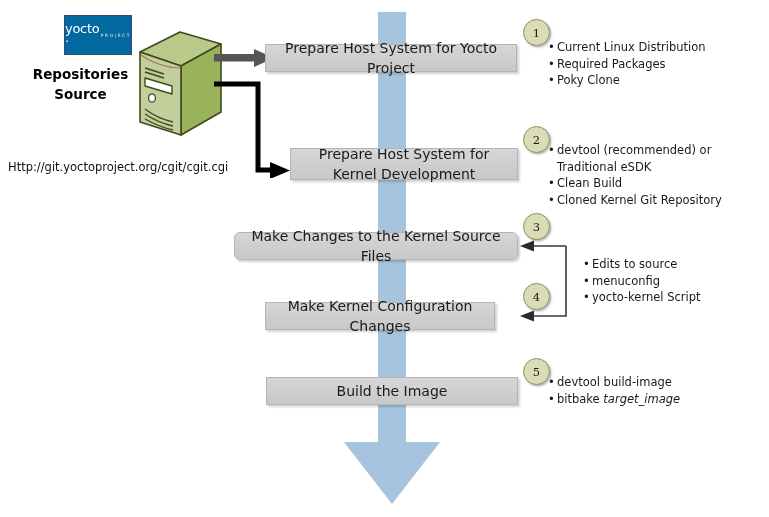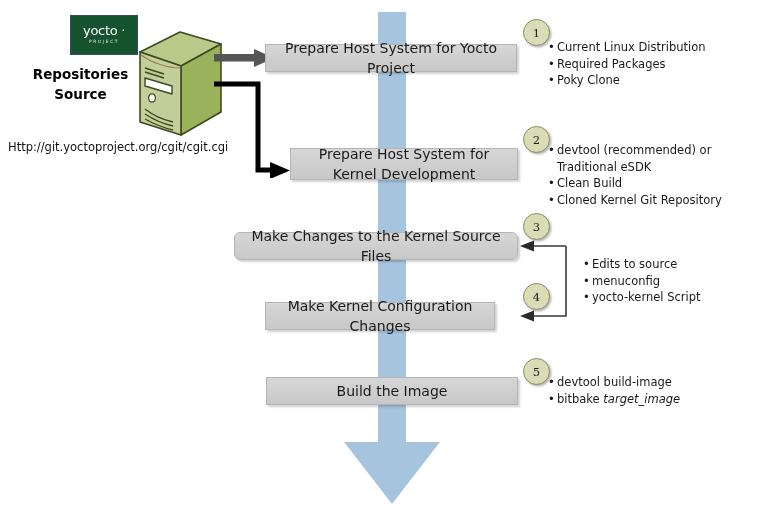--- a/index.html
+++ b/index.html
@@ -90,28 +90,28 @@
     text-align: left;
   }
   .bullets .btxt {
     white-space: pre-wrap;
   }
   .ital { font-style: italic; }
 
   
   .yocto-logo {
     position: absolute;
-    left: 70px;
+    left: 64px;
     top: 15px;
     width: 66px;
     height: 38px;
-    background: #14532d;
+    background: #0369a1;
     border: 1.5px solid #3a4a6b;
     display: flex;
-    flex-direction: column;
+    flex-direction: row;
     align-items: center;
     justify-content: center;
   }
   .yocto-word {
     color: #ffffff;
     font-size: 13px;
     letter-spacing: -0.3px;
     line-height: 13px;
     font-family: "DejaVu Sans", sans-serif;
   }
@@ -130,21 +130,21 @@
     width: 125px;
     text-align: center;
     font-size: 13.5px;
     font-weight: bold;
     color: #000000;
     line-height: 20px;
   }
   .src-url {
     position: absolute;
     left: 8px;
-    top: 140px;
+    top: 160px;
     font-size: 11.5px;
     color: #111111;
     white-space: nowrap;
   }
 
   
   .server { position: absolute; left: 132px; top: 30px; }
 
   
   .conn { position: absolute; }

